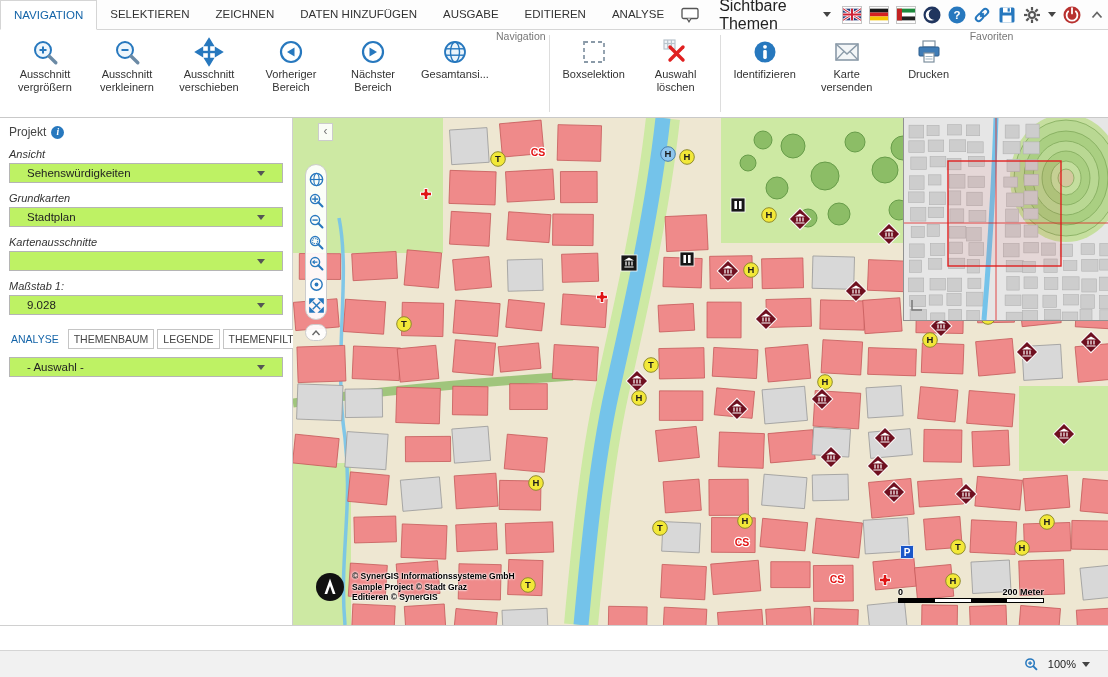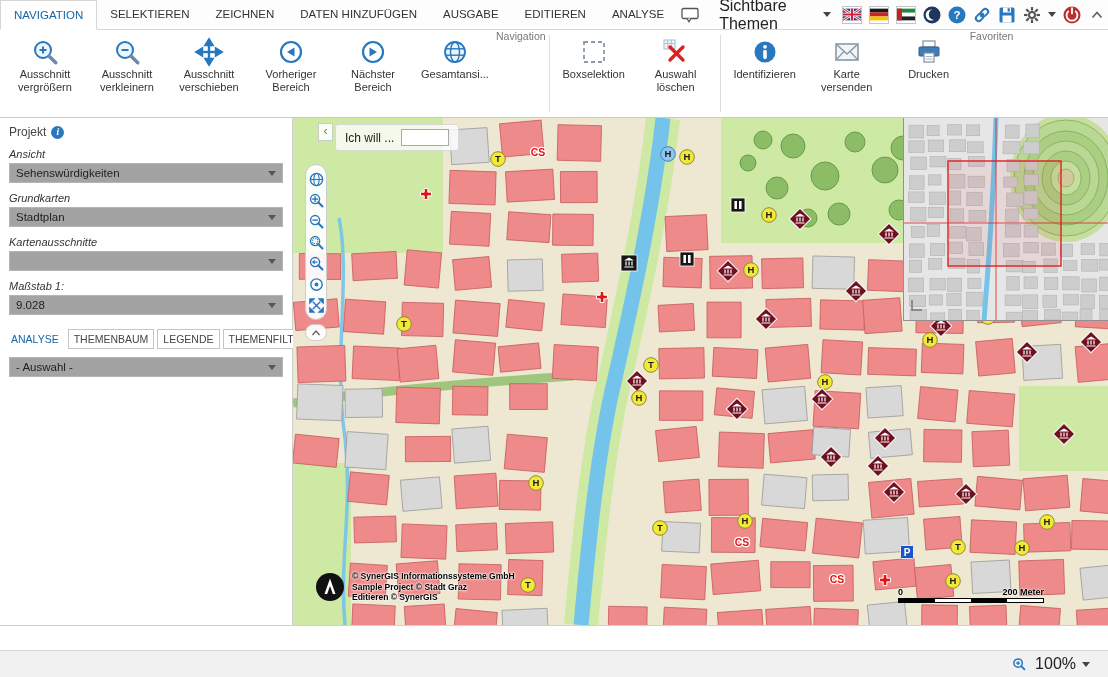--- a/index.html
+++ b/index.html
@@ -32,22 +32,22 @@
   .rlabel { height:15px; font-size:10.5px; color:#777; text-align:center; }
   .rsep { width:1px; background:#ddd; margin:5px 3px; }
   
   .main { display:flex; height:507px; }
   .panel { width:293px; background:#fff; border-right:1px solid #cfcfcf; padding:7px 9px; position:relative; }
   .project { font-size:12px; color:#444; display:flex; align-items:center; gap:5px; }
   .info-badge { width:13px; height:13px; border-radius:50%; background:#2778be; color:#fff;
     font-size:9.5px; font-weight:bold; font-style:italic; display:flex; align-items:center; justify-content:center;
     font-family:"Liberation Serif", serif; }
   .flabel { font-size:11px; color:#333; margin:9px 0 3px;font-style:italic; }
-  .select { height:20px; border:1px solid #b5b5b5; background:#a3a3a3; display:flex; align-items:center;
-    justify-content:space-between; padding:0 6px; font-size:11.5px; color:#222; cursor:pointer; }
+  .select { height:20px; border:1px solid #b5b5b5; background:#bef264; display:flex; align-items:center;
+    justify-content:space-between; padding:0 17px; font-size:11.5px; color:#222; cursor:pointer; }
   .select .caret { border-top-color:#555; }
   .ptabs { display:flex; gap:3px; margin-top:14px; align-items:center; }
   .ptab { font-size:10.5px; color:#444; border:1px solid #c5c5c5; background:#fff; padding:3px 5px; cursor:pointer; white-space:nowrap; }
   .ptab.active { border-color:transparent; color:#1464a8; padding-left:1px; }
   .sel-extra { margin-top:8px; }
   
   .map { flex:1; position:relative; overflow:hidden; background:#eee7d2; }
   #map-svg { position:absolute; left:0; top:0; }
   .collapse-btn { position:absolute; left:25px; top:5px; width:15px; height:18px; background:rgba(255,255,255,.9);
     border:1px solid #ccc; color:#777; font-size:12px; line-height:15px; text-align:center; cursor:pointer; }
@@ -69,21 +69,21 @@
     text-shadow:0 0 2px #fff, 0 0 2px #fff, 0 0 3px #fff; }
   .scalebar { position:absolute; right:64px; bottom:22px; width:146px; }
   .sb-labels { display:flex; justify-content:space-between; font-size:9px; font-weight:bold; color:#000;
     text-shadow:0 0 2px #fff, 0 0 2px #fff; margin-bottom:1px; }
   .sb-bar { height:5px; border:1px solid #000; display:flex; background:#fff; }
   .sb-seg { flex:1; }
   .sb-seg.b { background:#000; }
   
   .gap { height:25px; background:#fff; border-top:1px solid #d0d0d0; }
   .statusbar { height:27px; background:#f1f1f1; border-top:1px solid #d5d5d5;
-    display:flex; align-items:center; justify-content:flex-end; gap:6px; padding:8px 18px; font-size:16px; color:#222; }
+    display:flex; align-items:center; justify-content:flex-end; gap:6px; padding:8px 18px; font-size:11px; color:#222; }
 </style>
 </head>
 <body>
 
 <header class="menubar">
   <nav class="tabs">
       <div class="mtab active">NAVIGATION</div>
       <div class="mtab">SELEKTIEREN</div>
       <div class="mtab">ZEICHNEN</div>
       <div class="mtab">DATEN HINZUFÜGEN</div>
@@ -707,24 +707,20 @@
           <text y="3.4" text-anchor="middle" font-size="9.5" font-weight="bold" fill="#1a1a1a">T</text>
         </g>
         <g transform="translate(660,463)">
           <circle r="7.3" fill="#f2e838" stroke="#8f8b2c" stroke-width="1"></circle>
           <text y="3.4" text-anchor="middle" font-size="9.5" font-weight="bold" fill="#1a1a1a">H</text>
         </g>
       </svg>
 
     <div class="collapse-btn">‹</div>
 
-    <div class="ich-will">
-      <span>Ich will ...</span>
-      <input class="ich-input" value="" style="">
-    </div>
 
     <div class="left-tools">
         <div class="tool">
           <svg viewBox="-9 -9 18 18" width="17" height="17">
             <circle r="6.5" fill="none" stroke="#2778be" stroke-width="1.5"></circle>
             <ellipse rx="2.8" ry="6.5" fill="none" stroke="#2778be" stroke-width="1.2"></ellipse>
             <line x1="-6" y1="0" x2="6" y2="0" stroke="#2778be" stroke-width="1.2"></line>
           </svg>
         </div>
         <div class="tool">

